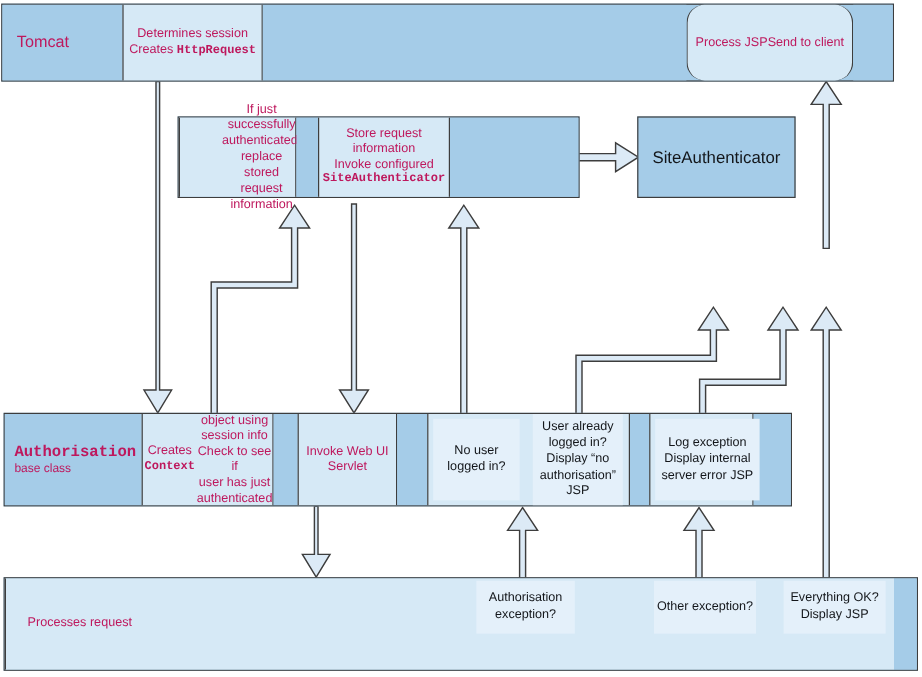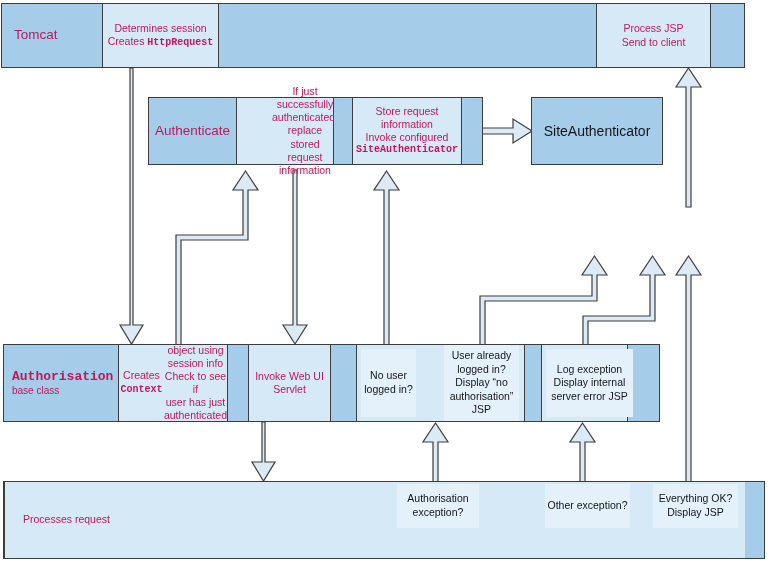--- a/index.html
+++ b/index.html
@@ -67,29 +67,28 @@
   <div class="band" style="left:1px;top:3px;width:744px;height:65px;">
     <div class="cell lbl" style="width:100px;justify-content:flex-start;padding-left:12px;">Tomcat</div>
     <div class="cell note" style="width:117px;flex-direction:column;">
       <span>Determines session</span>
       <span>
         <span>Creates</span>
         <span class="mono">HttpRequest</span>
       </span>
     </div>
     <div class="cell filler" style="flex:1 1 auto;"></div>
-    <div class="cell note" style="width:115px;flex-direction:column;">
+    <div class="cell note" style="width:139px;flex-direction:row;border-radius:15px;">
       <span>Process JSP</span>
       <span>Send to client</span>
     </div>
     <div class="cell filler" style="width:33px;"></div>
   </div>
 
   <div class="band" style="left:148px;top:97px;width:335px;height:68px;">
-    <div class="cell lbl" style="width:87px;">Authenticate</div>
     <div class="cell note nb" style="width:98px;padding-left:40px;">If just successfully
 authenticated,
 replace stored
 request information</div>
     <div class="cell filler" style="width:18px;"></div>
     <div class="cell note" style="width:110px;flex-direction:column;">
       <span>Store request information</span>
       <span>Invoke configured</span>
       <span class="mono">SiteAuthenticator</span>
     </div>
@@ -118,21 +117,21 @@
     <div class="cell filler" style="width:20px;"></div>
     <div class="cell note nb" style="width:83px;">Invoke Web UI
 Servlet</div>
     <div class="cell filler" style="width:25px;"></div>
     <div class="cell note" style="width:169px;"></div>
     <div class="cell filler" style="width:16px;"></div>
     <div class="cell note" style="width:87px;"></div>
     <div class="cell filler" style="flex:1 1 auto;"></div>
   </div>
 
-  <div class="subnote nb" style="left:361px;top:349px;width:55px;height:68px;">No user
+  <div class="subnote nb" style="left:361px;top:349px;width:72px;height:68px;">No user
 logged in?</div>
   <div class="subnote nb" style="left:444px;top:345px;width:75px;height:76px;">User already
 logged in?
 Display “no
 authorisation”
 JSP</div>
   <div class="subnote nb" style="left:546px;top:349px;width:87px;height:68px;">Log exception
 Display internal
 server error JSP</div>
 

